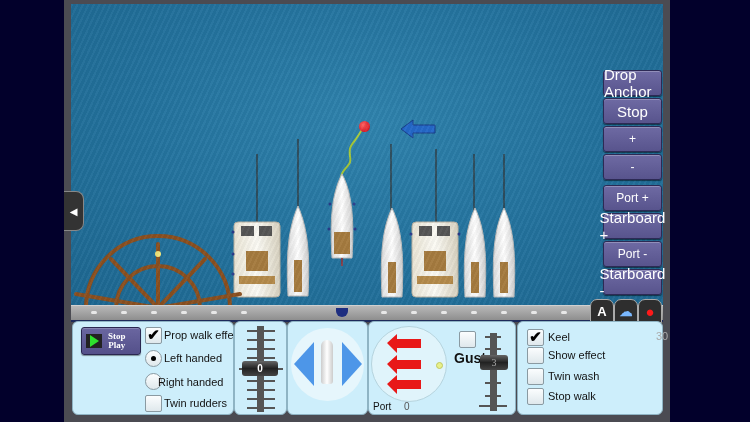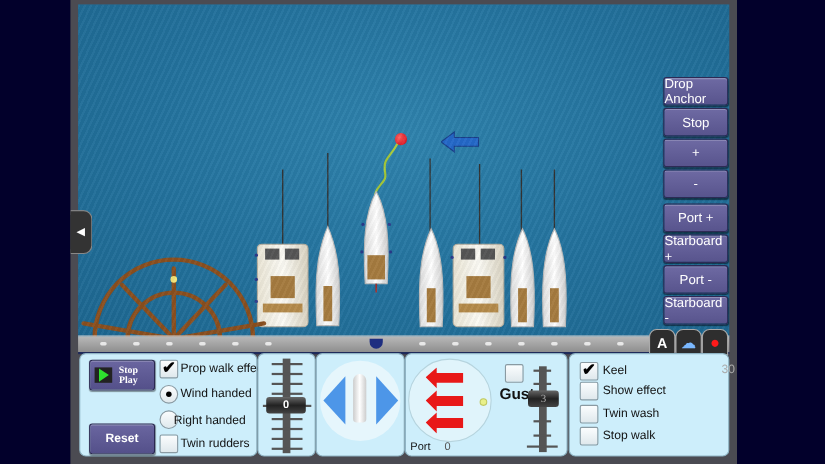--- a/index.html
+++ b/index.html
@@ -10,21 +10,21 @@
       radial-gradient(ellipse at 50% 40%, #2f83ad 0%, #23729d 55%, #1d6690 100%);
     overflow:hidden;}
   .sea::after{content:"";position:absolute;inset:0;
     background:repeating-linear-gradient(115deg, rgba(255,255,255,0.03) 0 2px, rgba(0,0,0,0.03) 2px 5px);}
   .dock{position:absolute;left:71px;top:305px;width:592px;height:14px;
     background:linear-gradient(#b8b8b8,#8e8e8e);border-top:1px solid #d0d0d0;border-bottom:2px solid #1e2a5a;}
   .bolt{position:absolute;top:5px;width:6px;height:3px;background:#e8e8e8;border-radius:2px;}
   .side-tab{position:absolute;left:64px;top:191px;width:19px;height:38px;background:#333;border-radius:0 8px 8px 0;border:1px solid #888;border-left:none;
     color:#fff;font-size:10px;display:flex;align-items:center;justify-content:center;}
   .rbtn{position:absolute;left:603px;width:57px;height:24px;background:linear-gradient(#6e6aa3,#58548d);
-    border:1px solid #2d2a55;border-radius:3px;color:#fff;font-size:12px;display:flex;align-items:center;justify-content:center;
+    border:1px solid #2d2a55;border-radius:3px;color:#fff;font-size:15px;display:flex;align-items:center;justify-content:center;
     box-shadow:inset 0 1px 0 rgba(255,255,255,0.25),0 1px 1px rgba(0,0,0,0.5);}
   .rbtn.big{font-size:12px;}
   .panel{position:absolute;top:321px;height:92px;background:#cdeefb;border:1px solid #8fb4c4;border-radius:6px;}
   .pbtn{position:absolute;left:8px;width:58px;height:26px;background:linear-gradient(#6a66a0,#54508a);border:1px solid #2a2750;
     border-radius:3px;color:#fff;font-size:11px;font-weight:bold;display:flex;align-items:center;justify-content:center;
     box-shadow:inset 0 1px 0 rgba(255,255,255,0.2),0 1px 1px rgba(0,0,0,0.4);}
   .chk{position:absolute;width:15px;height:15px;background:linear-gradient(#fbfdfe,#dfe8ec);border:1px solid #8a9aa2;border-radius:2px;
     font-size:15px;line-height:13px;text-align:center;color:#000;font-weight:bold;}
   .radio{position:absolute;width:15px;height:15px;border-radius:50%;background:linear-gradient(#fbfdfe,#dfe8ec);border:1px solid #8a9aa2;}
   .radio.on::after{content:"";position:absolute;left:5px;top:5px;width:5px;height:5px;border-radius:50%;background:#000;}
@@ -173,26 +173,25 @@
 <div class="panel" style="left:72px;width:160px">
   <div class="pbtn" style="top:5px;justify-content:flex-start">
     <div style="margin-left:4px;width:16px;height:14px;background:#222;display:flex;align-items:center;justify-content:center;">
       <div style="width:0;height:0;border-left:9px solid #2ee02e;border-top:6px solid transparent;border-bottom:6px solid transparent;"></div>
     </div>
     <div style="font-family:'Liberation Serif',serif;font-size:9px;line-height:9px;text-align:center;margin-left:6px;">
       <div>Stop</div>
       <div>Play</div>
     </div>
   </div>
-  <div class="pbtn" style="top:63px">Reset</div>
 
   <div class="chk" style="left:72px;top:5px">✔</div>
   <div class="lbl" style="left:91px;top:7px">Prop walk effect</div>
   <div class="radio on" style="left:72px;top:28px"></div>
-  <div class="lbl" style="left:91px;top:30px">Wind handed</div>
+  <div class="lbl" style="left:91px;top:30px">Left handed</div>
   <div class="radio" style="left:72px;top:51px"></div>
   <div class="lbl" style="left:85px;top:54px">Right handed</div>
   <div class="chk" style="left:72px;top:73px"></div>
   <div class="lbl" style="left:91px;top:75px">Twin rudders</div>
 </div>
 
 <div class="panel" style="left:234px;width:51px">
   <div class="slider-track" style="left:22px;top:4px;height:86px"></div>
   <div class="tick" style="left:12px;top:8px;width:28px"></div>
   <div class="tick" style="left:12px;top:17px;width:28px"></div>

